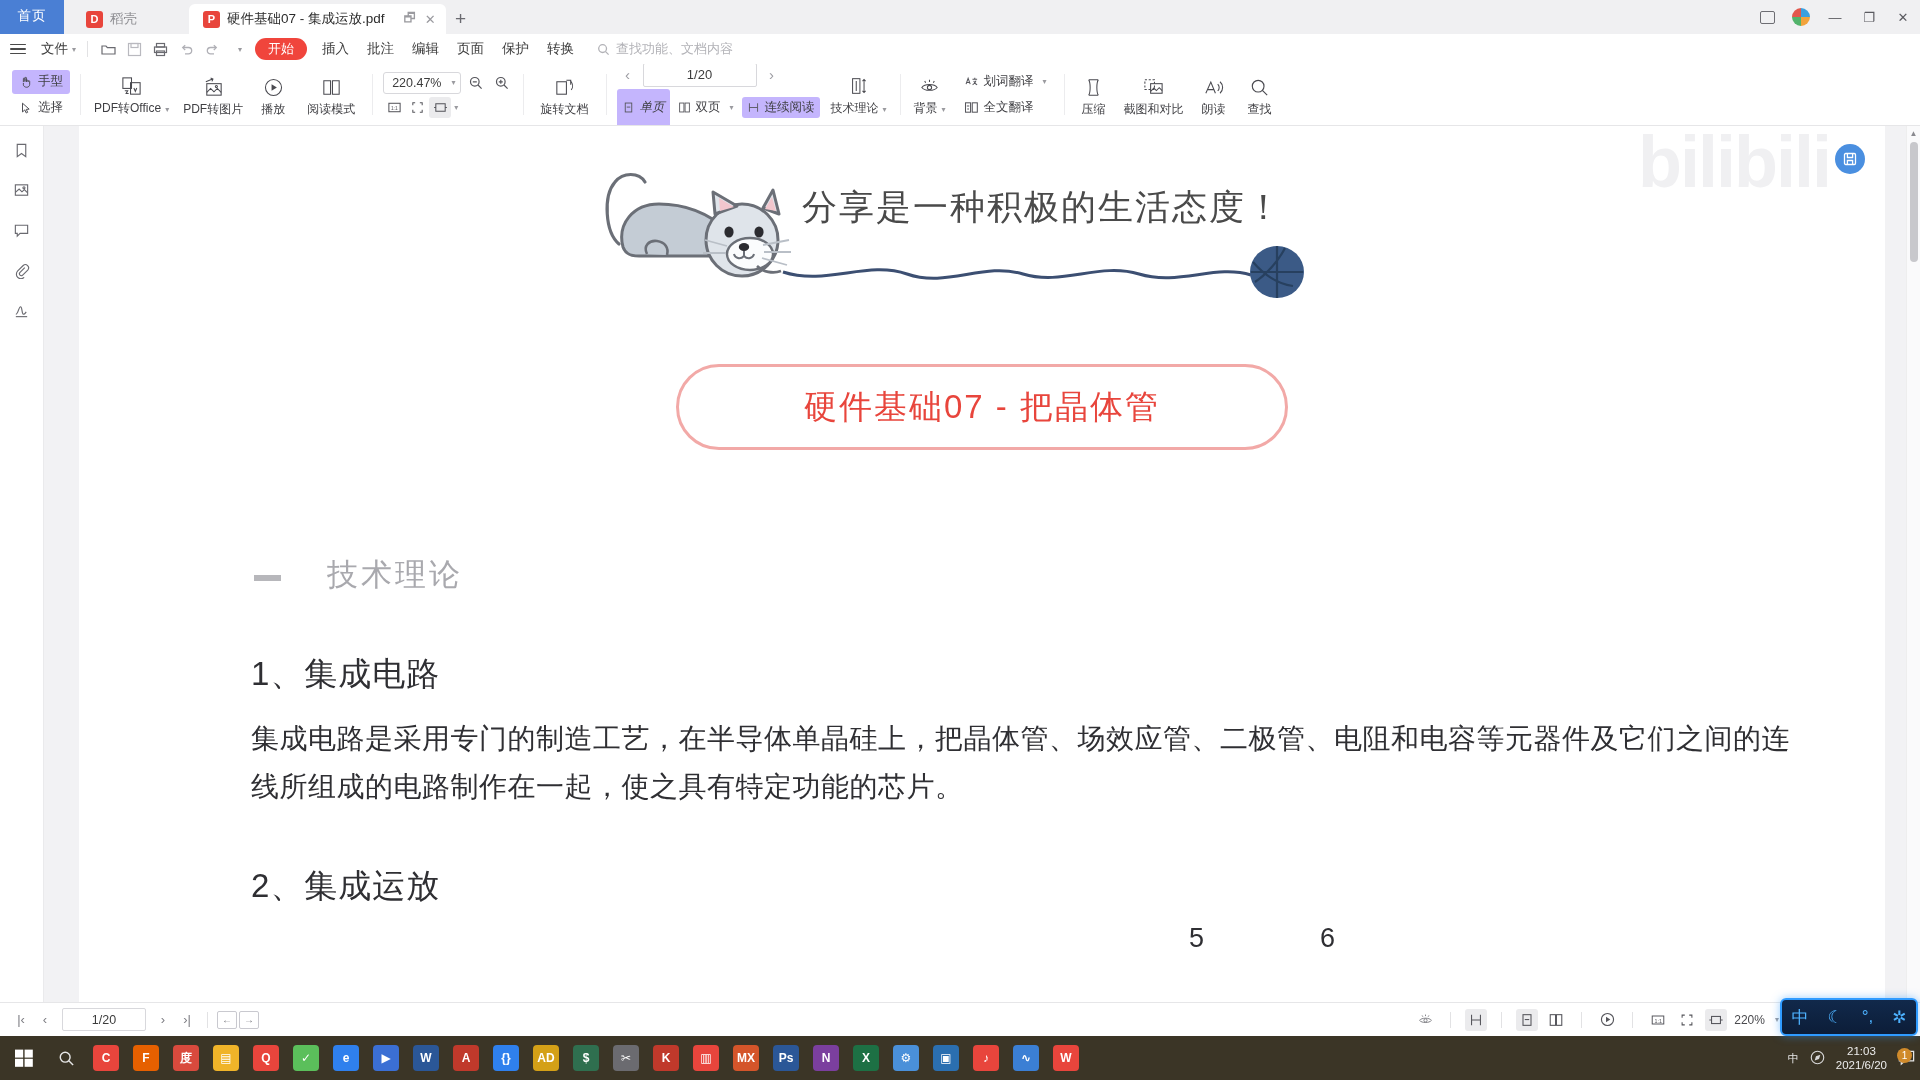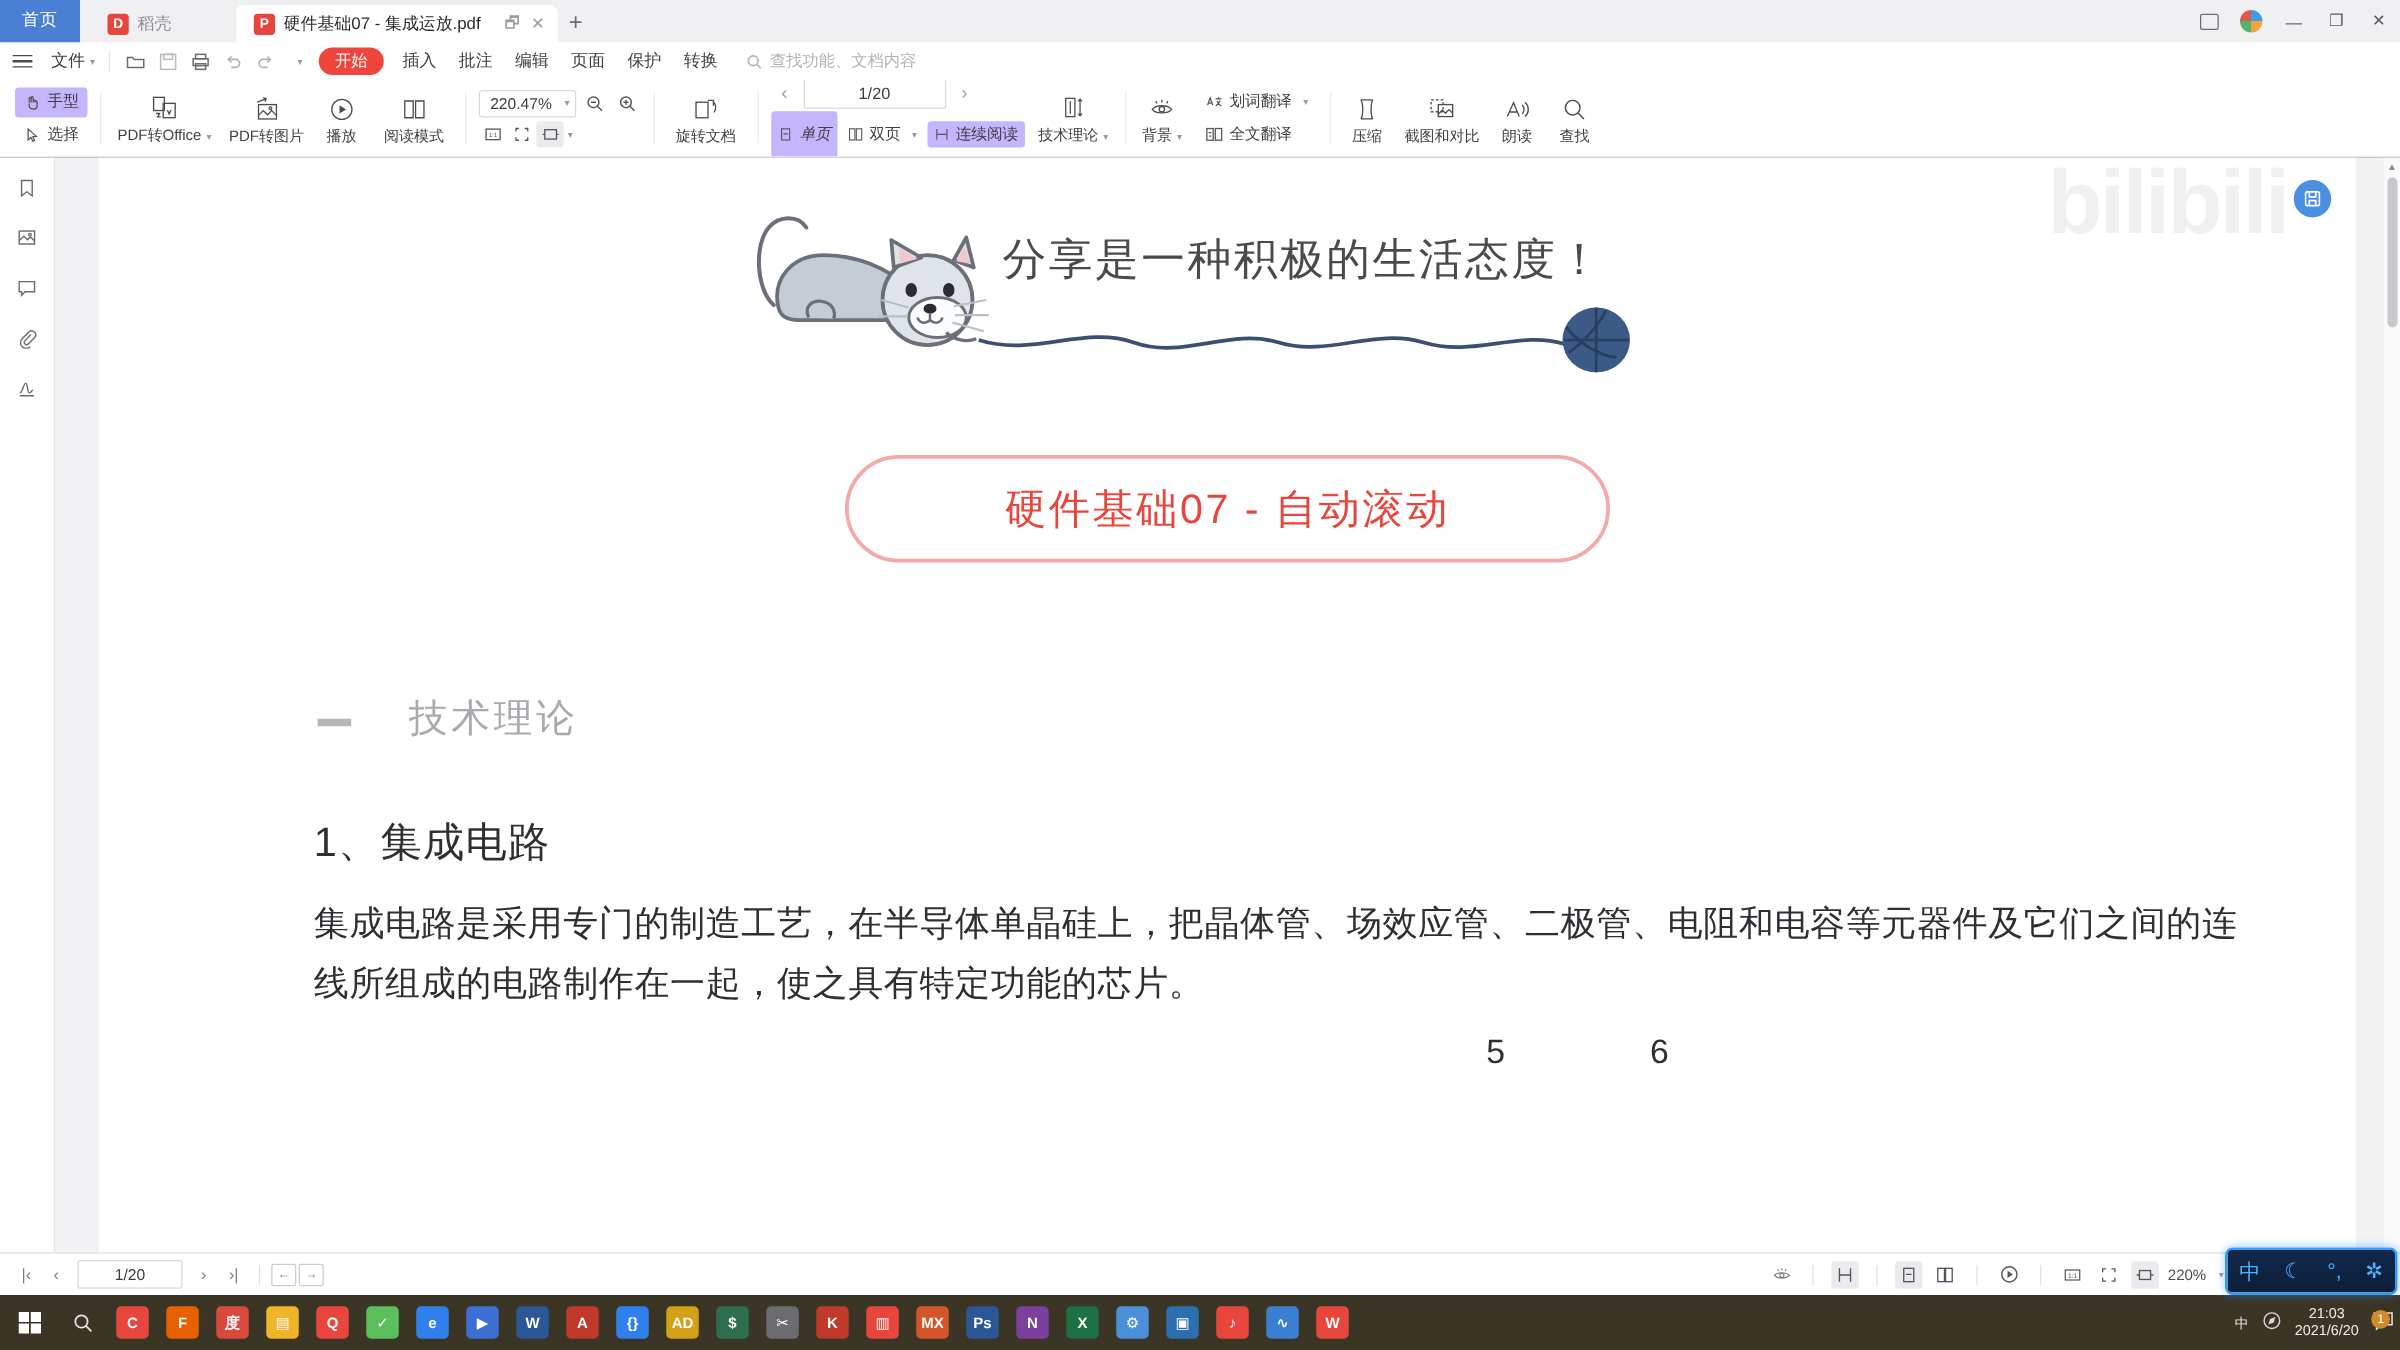--- a/index.html
+++ b/index.html
@@ -640,30 +640,31 @@
 
             <path d="M196 124 C240 138 280 112 320 126 C360 140 396 114 436 126 C476 138 512 114 552 126 C592 138 628 116 664 127" fill="none" stroke="#3c4f72" stroke-width="3"></path>
 
             <ellipse cx="690" cy="124" rx="27" ry="26" fill="#3b5a86"></ellipse>
             <path d="M666 114 C678 128 692 136 706 138 M668 134 C680 126 692 112 698 100 M664 124 L716 124 M690 98 L690 150" fill="none" stroke="#27405f" stroke-width="2.2"></path>
           </svg>
           <div class="hero-text">分享是一种积极的生活态度！</div>
         </div>
 
         <div class="titlebox">
-          <div class="ttext">硬件基础07 - 自动滚动</div>
+          <div class="ttext">硬件基础07 - 把晶体管</div>
         </div>
 
         <div class="sec-head">
           <div class="dash"></div>
           <div class="stxt">技术理论</div>
         </div>
 
         <div class="h2">1、集成电路</div>
         <div class="para">集成电路是采用专门的制造工艺，在半导体单晶硅上，把晶体管、场效应管、二极管、电阻和电容等元器件及它们之间的连线所组成的电路制作在一起，使之具有特定功能的芯片。</div>
+        <div class="h2b">2、集成运放</div>
 
         <div class="numrow">
           <span>5</span>
           <span>6</span>
         </div>
       </div>
 
       <div class="vscroll">
         <div class="up">▲</div>
         <div class="vthumb"></div>

